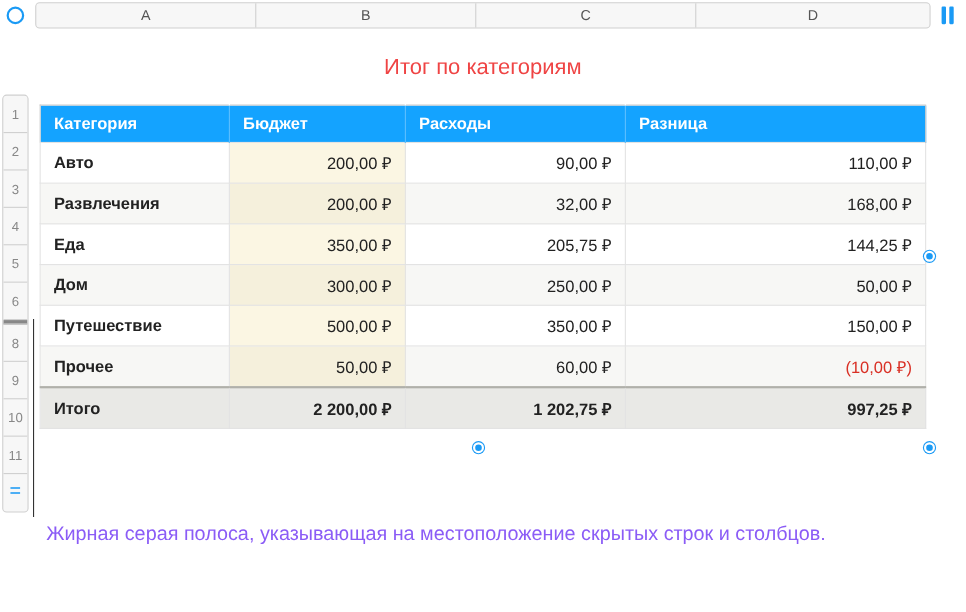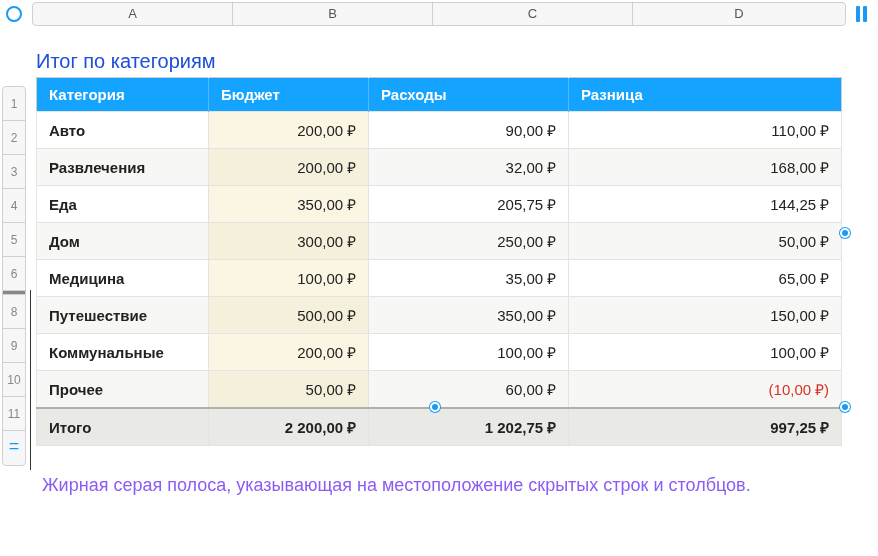--- a/index.html
+++ b/index.html
@@ -85,24 +85,24 @@
     line-height:30px;
     border-bottom:none;
   }
   .table-area {
     position:absolute;
     top: 36px;
     left: 36px;
     right: 36px;
   }
   .table-title {
-    text-align:left;
+    text-align:center;
     font-size: 20px;
-    color:#1d4ed8;
-    padding: 14px 0 4px;
+    color:#ef4444;
+    padding: 14px 0 22px;
   }
   table {
     width: 100%;
     border-collapse: collapse;
     border: 1px solid #ccc;
   }
   thead th {
     background: #14a3ff;
     color:#fff;
     font-weight: 600;
@@ -219,36 +219,24 @@
             <td class="num colC">205,75 ₽</td>
             <td class="num colD">144,25 ₽</td>
           </tr>
           <tr>
             <td class="cat">Дом</td>
             <td class="num colB">300,00 ₽</td>
             <td class="num colC">250,00 ₽</td>
             <td class="num colD">50,00 ₽</td>
           </tr>
           <tr>
-            <td class="cat">Медицина</td>
-            <td class="num colB">100,00 ₽</td>
-            <td class="num colC">35,00 ₽</td>
-            <td class="num colD">65,00 ₽</td>
-          </tr>
-          <tr>
             <td class="cat">Путешествие</td>
             <td class="num colB">500,00 ₽</td>
             <td class="num colC">350,00 ₽</td>
             <td class="num colD">150,00 ₽</td>
-          </tr>
-          <tr>
-            <td class="cat">Коммунальные</td>
-            <td class="num colB">200,00 ₽</td>
-            <td class="num colC">100,00 ₽</td>
-            <td class="num colD">100,00 ₽</td>
           </tr>
           <tr>
             <td class="cat">Прочее</td>
             <td class="num colB">50,00 ₽</td>
             <td class="num colC">60,00 ₽</td>
             <td class="num colD neg">(10,00 ₽)</td>
           </tr>
           <tr class="total">
             <td class="cat">Итого</td>
             <td class="num colB">2 200,00 ₽</td>

